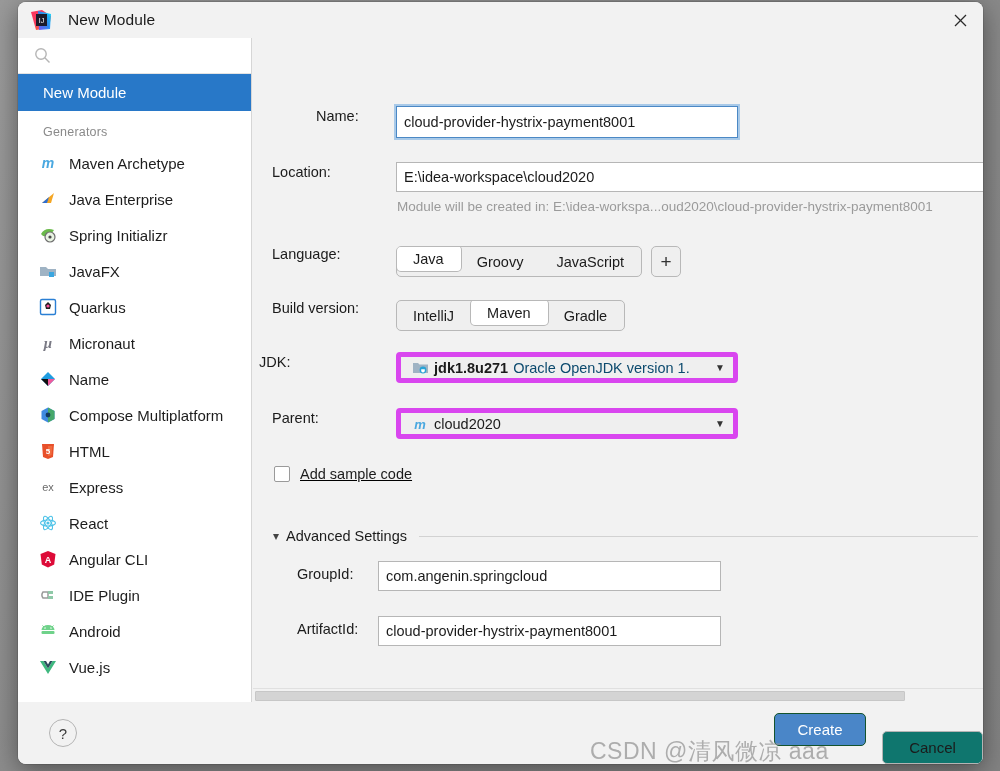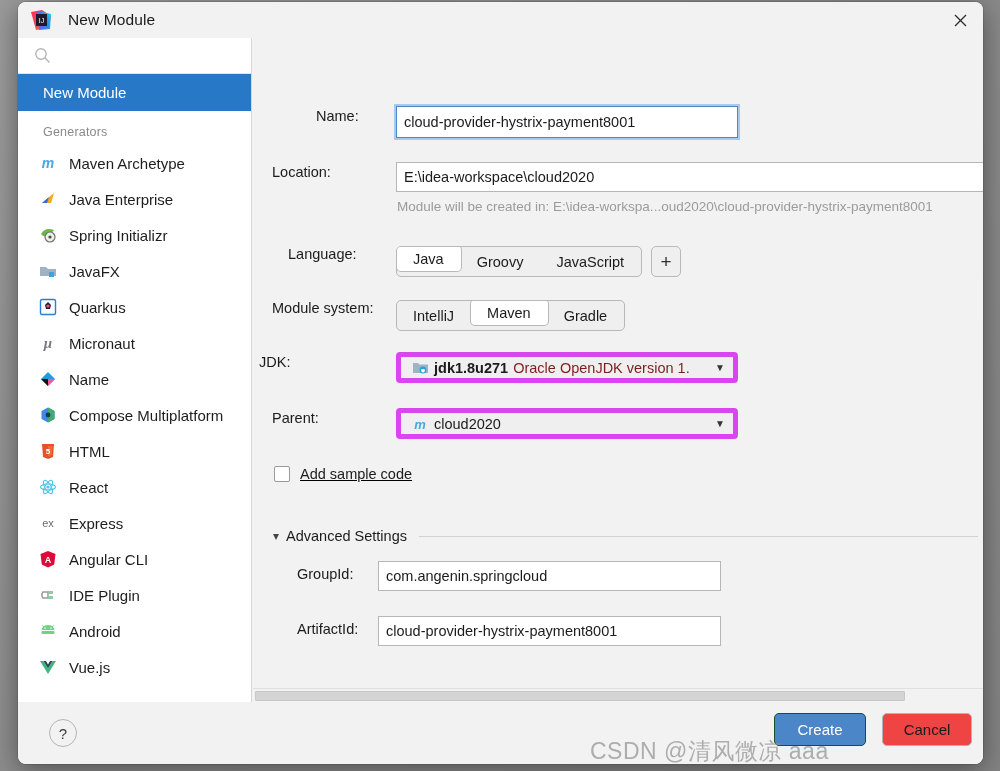--- a/index.html
+++ b/index.html
@@ -226,21 +226,21 @@
     display: flex;
     align-items: center;
     padding: 0 8px 0 10px;
     font-size: 14.5px;
     color: #1b1b1b;
     cursor: default;
     overflow: hidden;
   }
   .combo .c-icon { width: 18px; height: 18px; margin-right: 5px; flex: none; display:flex; align-items:center; justify-content:center;}
   .combo .c-main { font-weight: bold; white-space: nowrap; }
-  .combo .c-sub { color: #7f1d1d; font-weight: normal; margin-left: 5px; white-space: nowrap; overflow: hidden; }
+  .combo .c-sub { color: #0c4a6e; font-weight: normal; margin-left: 5px; white-space: nowrap; overflow: hidden; }
   .combo .c-plain { white-space: nowrap; }
   .combo .arrow { margin-left: auto; padding-left: 8px; font-size: 10px; color: #333; }
 
   
   .cbox {
     width: 16px; height: 16px;
     border: 1px solid #9a9a9a;
     background: #fff;
     border-radius: 2px;
     margin-right: 10px;
@@ -297,25 +297,25 @@
     cursor: default;
   }
   .btn-create {
     background: #4a86c8;
     color: #ffffff;
     border: 1px solid #14532d;
     width: 92px;
     left: 756px; top: 11px;
   }
   .btn-cancel {
-    background: #ef4444;
+    background: #0f766e;
     color: #1b1b1b;
     border: 1px solid #b4b4b4;
-    width: 90px;
-    left: 864px; top: 11px;
+    width: 101px;
+    left: 864px; top: 29px;
   }
 
   
   .watermark {
     position: absolute;
     left: 590px; top: 736px;
     font-size: 23px;
     color: rgba(150,150,150,.75);
     white-space: nowrap;
     pointer-events: none;
@@ -471,43 +471,43 @@
                 <path d="M10 5 h4.4 l-.8 9 l-3.6 1.3 Z" fill="#f06b3e"></path>
                 <text x="10" y="13" font-size="8" font-weight="bold" fill="#ffffff" text-anchor="middle" font-family="Liberation Sans, sans-serif">5</text>
               </svg>
             </span>
             <span class="gen-label">HTML</span>
           </div>
 
           <div class="gen-item">
             <span class="gen-icon">
               <svg width="20" height="20" viewBox="0 0 20 20">
+                  <text x="10" y="14" font-size="11" fill="#6b6b6b" text-anchor="middle" font-family="Liberation Sans, sans-serif">ex</text>
+                </svg>
+            </span>
+            <span class="gen-label">Express</span>
+          </div>
+
+          <div class="gen-item">
+            <span class="gen-icon">
+              <svg width="20" height="20" viewBox="0 0 20 20">
                 <g fill="none" stroke="#4fc3e8" stroke-width="1.1">
                   <ellipse cx="10" cy="10" rx="7.5" ry="3"></ellipse>
                   <ellipse cx="10" cy="10" rx="7.5" ry="3" transform="rotate(60 10 10)"></ellipse>
                   <ellipse cx="10" cy="10" rx="7.5" ry="3" transform="rotate(120 10 10)"></ellipse>
                 </g>
                 <circle cx="10" cy="10" r="1.6" fill="#4fc3e8"></circle>
               </svg>
             </span>
             <span class="gen-label">React</span>
           </div>
 
           <div class="gen-item">
             <span class="gen-icon">
               <svg width="20" height="20" viewBox="0 0 20 20">
-                  <text x="10" y="14" font-size="11" fill="#6b6b6b" text-anchor="middle" font-family="Liberation Sans, sans-serif">ex</text>
-                </svg>
-            </span>
-            <span class="gen-label">Express</span>
-          </div>
-
-          <div class="gen-item">
-            <span class="gen-icon">
-              <svg width="20" height="20" viewBox="0 0 20 20">
                 <path d="M10 2 L17.5 5 L16.2 15.5 L10 18.5 L3.8 15.5 L2.5 5 Z" fill="#dd0b38"></path>
                 <text x="10" y="13.5" font-size="9" font-weight="bold" fill="#ffffff" text-anchor="middle" font-family="Liberation Sans, sans-serif">A</text>
               </svg>
             </span>
             <span class="gen-label">Angular CLI</span>
           </div>
 
           <div class="gen-item">
             <span class="gen-icon">
               <svg width="20" height="20" viewBox="0 0 20 20">
@@ -554,34 +554,34 @@
           </div>
           <input class="tfield focused" style="position: absolute; left: 144px; top: 68px; width: 342px;" type="text" value="cloud-provider-hystrix-payment8001">
 
           <div class="row" style="left:20px; top:126px;">
             <div class="lbl" style="width:125px;">Location:</div>
           </div>
           <input class="tfield" style="position: absolute; left: 144px; top: 124px; width: 620px;" type="text" value="E:\idea-workspace\cloud2020">
 
           <div class="hint" style="position:absolute; left:145px; top:161px; width:565px;">Module will be created in: E:\idea-workspa...oud2020\cloud-provider-hystrix-payment8001</div>
 
-          <div class="row" style="left:36px; top:208px;">
+          <div class="row" style="left:20px; top:208px;">
             <div class="lbl" style="width:125px;">Language:</div>
           </div>
           <div style="position:absolute; left:144px; top:208px; display:flex; align-items:center;">
             <div class="seg">
               <div class="seg-item active">Java</div>
               <div class="seg-item">Groovy</div>
               <div class="seg-item">JavaScript</div>
             </div>
             <div class="plus-btn">+</div>
           </div>
 
           <div class="row" style="left:20px; top:262px;">
-            <div class="lbl" style="width:125px;">Module system:</div>
+            <div class="lbl" style="width:125px;">Build version:</div>
           </div>
           <div style="position:absolute; left:144px; top:262px;">
             <div class="seg">
               <div class="seg-item">IntelliJ</div>
               <div class="seg-item active">Maven</div>
               <div class="seg-item">Gradle</div>
             </div>
           </div>
 
           <div class="row" style="left:7px; top:316px;">

